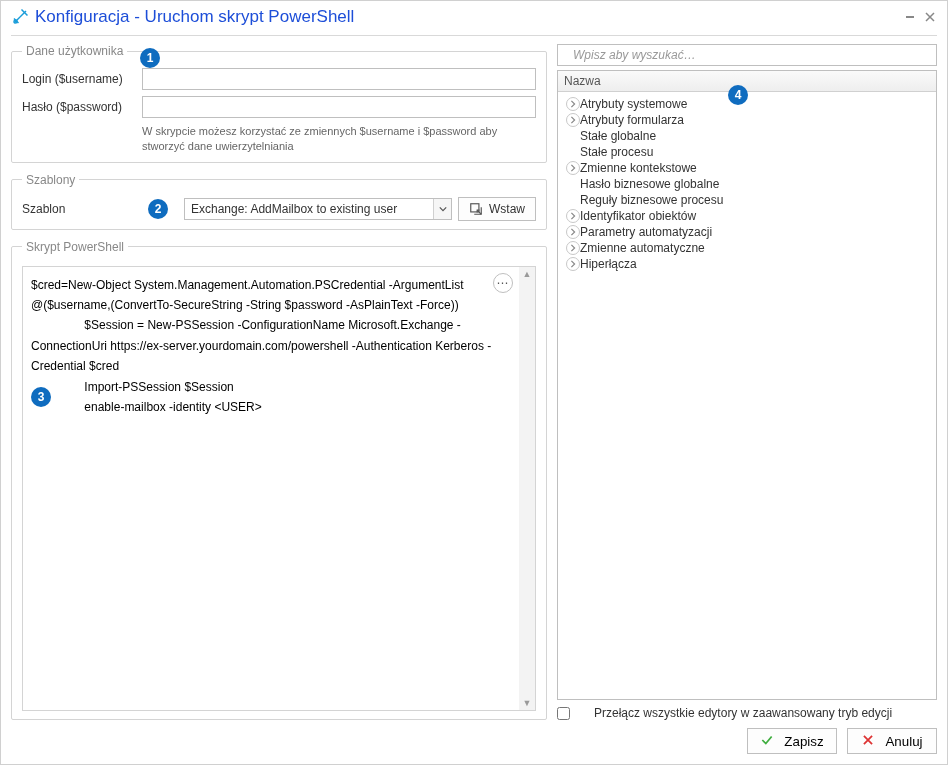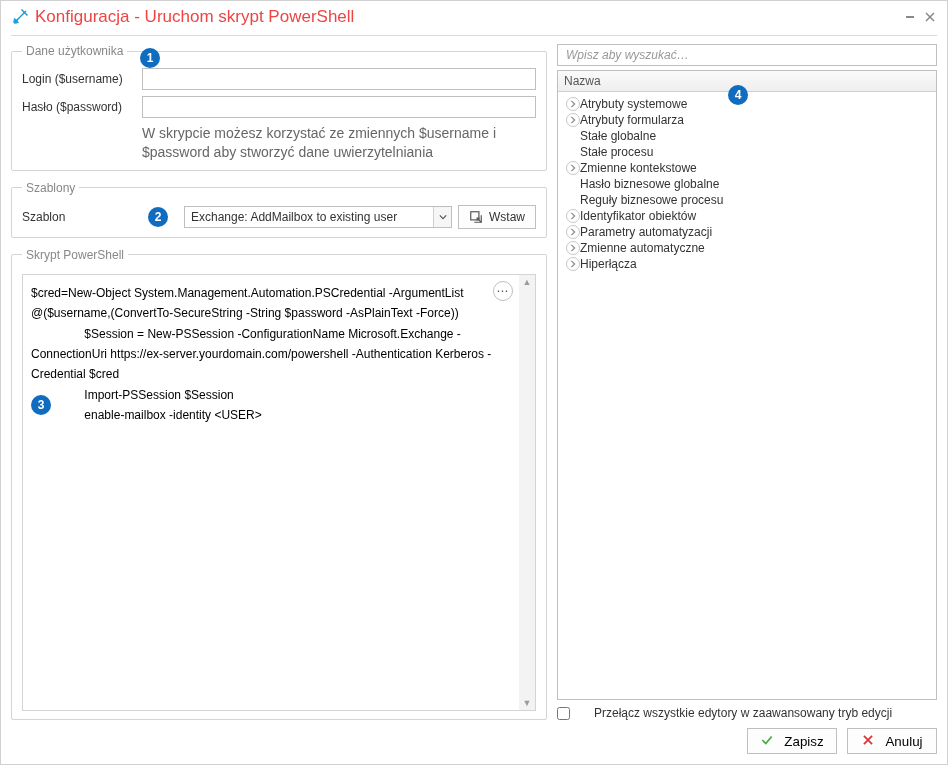--- a/index.html
+++ b/index.html
@@ -15,21 +15,21 @@
     height: 765px;
     border: 1px solid #d0d0d0;
     position: relative;
     display: flex;
     flex-direction: column;
   }
   .titlebar {
     display: flex;
     align-items: center;
     padding: 6px 10px 4px 10px;
-    color: #ef4444;
+    color: #1d4ed8;
     font-size: 17px;
   }
   .titlebar .title-icon {
     margin-right: 6px;
     display: inline-flex;
   }
   .titlebar .spacer { flex: 1; }
   .winbtn {
     width: 14px; height: 14px;
     margin-left: 6px;
@@ -79,21 +79,21 @@
     width: 100%;
     height: 22px;
     border: 1px solid #bfbfbf;
     padding: 0 6px;
     font-family: inherit;
     font-size: 12px;
     background: #fff;
   }
   .hint {
     color: #666;
-    font-size: 14px;
+    font-size: 11px;
     margin-left: 120px;
     line-height: 1.35;
   }
 
   .szablon-row {
     display: flex;
     align-items: center;
     gap: 6px;
   }
   .szablon-row label { width: 120px; }
@@ -177,21 +177,21 @@
     display: flex; align-items: center; justify-content: center;
     cursor: pointer;
     color: #555;
     font-size: 12px;
     letter-spacing: 1px;
   }
 
   .search-input {
     height: 22px;
     border: 1px solid #bfbfbf;
-    padding: 0 8px;
+    padding: 0 15px;
     font-family: inherit; font-size: 12px;
     background: #fff;
     color: #333;
     margin-bottom: 4px;
   }
   .search-input::placeholder { color: #999; font-style: italic; }
   .tree-box {
     flex: 1;
     border: 1px solid #bfbfbf;
     display: flex;

